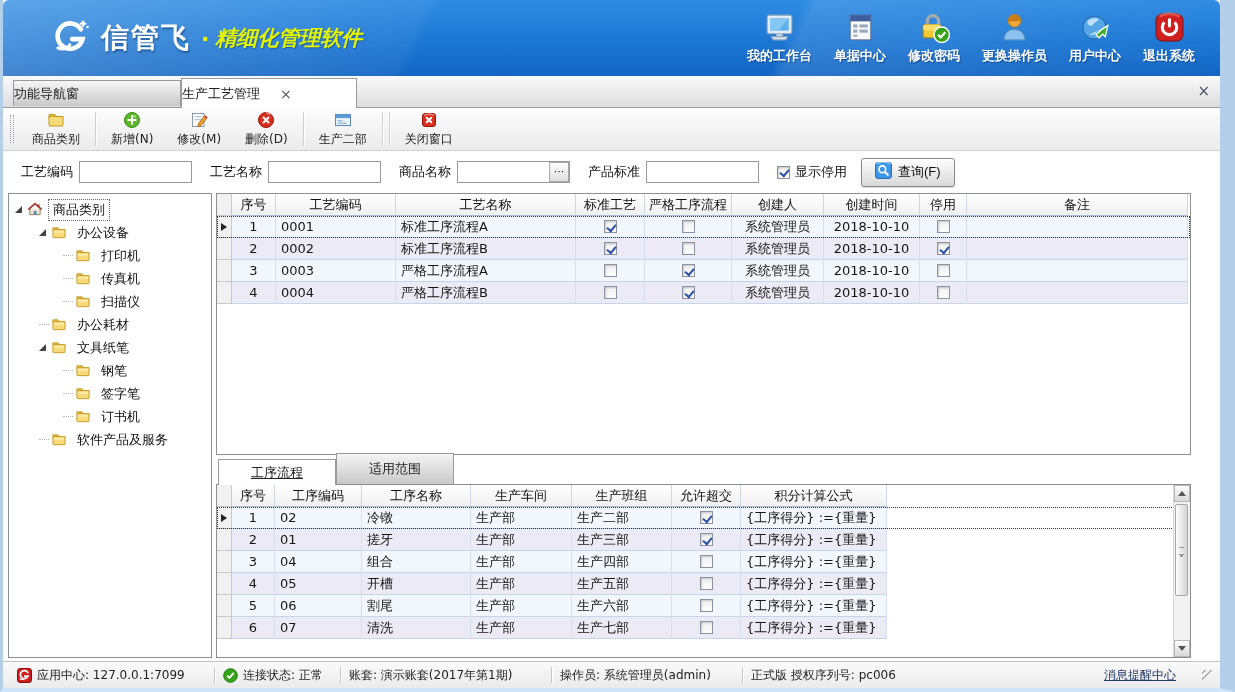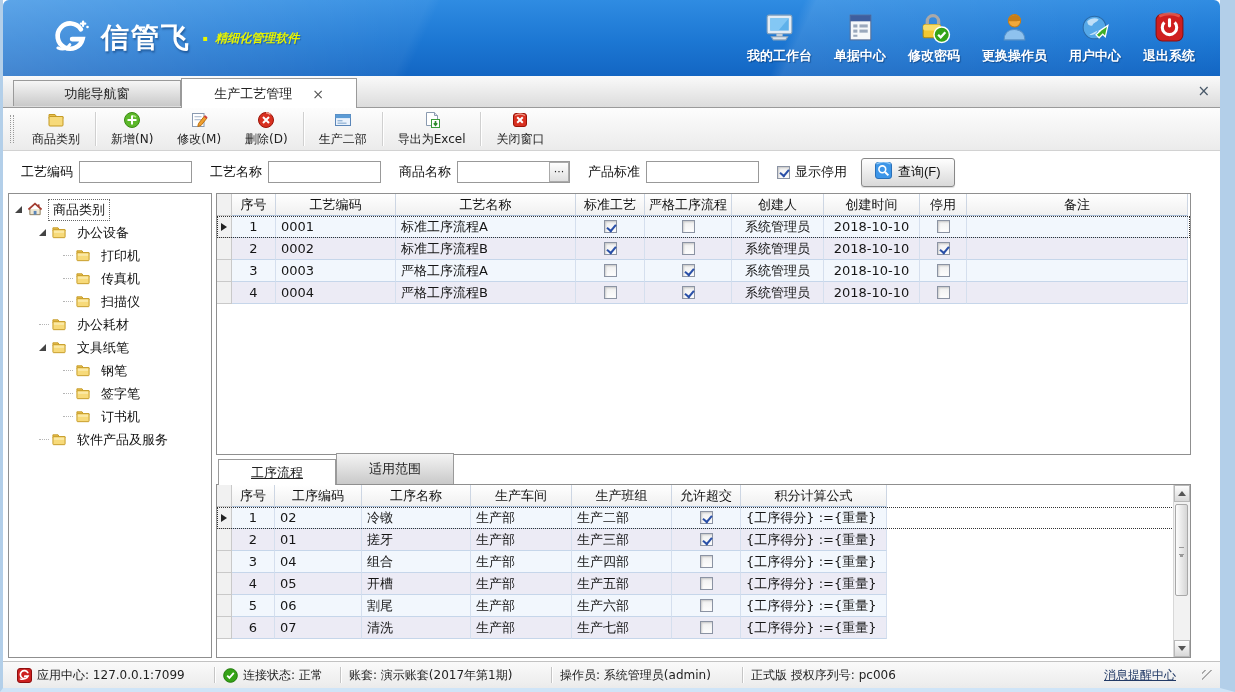--- a/index.html
+++ b/index.html
@@ -9,29 +9,29 @@
 
   
   .titlebar { height:76px; flex:0 0 76px; background:linear-gradient(180deg,#2f8ce2 0%,#1c77d3 55%,#1366c3 100%);
               position:relative; display:flex; align-items:center; border-radius:6px 6px 0 0; overflow:hidden; }
   .titlebar::before { content:""; position:absolute; inset:0;
               background:linear-gradient(115deg, rgba(255,255,255,.22) 0%, rgba(255,255,255,.05) 34%, rgba(255,255,255,0) 35%, rgba(255,255,255,0) 64%, rgba(255,255,255,.10) 65%, rgba(255,255,255,0) 100%); }
   .logo { display:flex; align-items:center; margin-left:46px; position:relative; z-index:1; }
   .logo svg { width:44px; height:44px; }
   .brand { color:#fff; font-size:28px; font-weight:bold; letter-spacing:2px; margin-left:8px; text-shadow:1px 2px 2px rgba(0,40,90,.45); }
   .brand-sep { color:#eaf600; font-size:22px; font-weight:bold; margin:0 6px 0 10px; }
-  .brand-suffix { color:#e6f400; font-size:12px; font-weight:bold; font-style:italic; text-shadow:1px 1px 1px rgba(0,40,90,.4);font-family:Liberation Serif, serif; }
+  .brand-suffix { color:#e6f400; font-size:21px; font-weight:bold; font-style:italic; text-shadow:1px 1px 1px rgba(0,40,90,.4);font-family:Liberation Serif, serif; }
   .hdr-nav { margin-left:auto; display:flex; align-items:flex-end; padding:6px 14px 7px 0; position:relative; z-index:1; }
   .hdr-item { display:flex; flex-direction:column; align-items:center; padding:0 11px; cursor:pointer; }
   .hdr-item .icon svg { width:33px; height:33px; display:block; }
   .hdr-item .hdr-label { color:#fff; font-size:13px; font-weight:bold; margin-top:3px; white-space:nowrap; text-shadow:1px 1px 1px rgba(0,40,90,.5); }
 
   
   .tabstrip { height:32px; flex:0 0 32px; background:linear-gradient(180deg,#fafafa,#dcdcdc); border-bottom:1px solid #9a9a9a; position:relative; display:flex; align-items:flex-end; padding-left:10px; }
-  .tab { border:1px solid #9a9a9a; border-bottom:none; font-size:13px; color:#222; display:flex; align-items:center; justify-content:center; cursor:pointer; }
+  .tab { border:1px solid #9a9a9a; border-bottom:none; font-size:13px; color:#222; display:flex; align-items:center; cursor:pointer; }
   .tab.inactive { width:168px; height:26px; background:linear-gradient(180deg,#f6f6f6,#c9c9c9); margin-bottom:1px; }
   .tab.active { width:176px; height:30px; background:#fff; margin-bottom:-1px; position:relative; z-index:2; }
   .tab-close { color:#555; font-size:14px; margin-left:20px; cursor:pointer; }
   .strip-close { position:absolute; right:10px; top:6px; color:#4a5a6a; font-size:15px; cursor:pointer; }
 
   
   .toolbar { height:43px; flex:0 0 43px; background:linear-gradient(180deg,#fdfdfd,#ebebeb); border-bottom:1px solid #d2d2d2; display:flex; align-items:center; padding-left:5px; }
   .tb-grip { width:4px; height:28px; border-left:1px dotted #9a9a9a; border-right:1px dotted #9a9a9a; margin:0 6px 0 2px; }
   .tbtn { display:flex; flex-direction:column; align-items:center; justify-content:center; padding:2px 12px; min-width:58px; cursor:pointer; }
   .tbtn .icon svg { width:18px; height:18px; display:block; }
@@ -259,31 +259,20 @@
           <svg viewBox="0 0 18 18">
             <rect x="1.5" y="3.5" width="15" height="11" fill="#eaf2fc" stroke="#5b86b8"></rect>
             <rect x="1.5" y="3.5" width="15" height="3.6" fill="#5b9bd5"></rect>
             <rect x="3.5" y="9" width="5" height="1.4" fill="#9ab8d8"></rect>
             <rect x="3.5" y="11.5" width="9" height="1.4" fill="#9ab8d8"></rect>
           </svg>
         </span>
         <span class="tbtn-label">生产二部</span>
       </div>
       <div class="tb-sep"></div>
-      <div class="tbtn">
-        <span class="icon">
-          <svg viewBox="0 0 18 18">
-            <path d="M3.5 1.5h8l3 3v10h-11z" fill="#fff" stroke="#8a9ab0"></path>
-            <path d="M11.5 1.5v3h3" fill="#dfe6ee" stroke="#8a9ab0"></path>
-            <rect x="8.5" y="8.5" width="8" height="8" fill="#fff" stroke="#3a9a3a"></rect>
-            <path d="M12.5 10v4M10.8 12.3l1.7 1.9 1.7-1.9" stroke="#2e8a2e" stroke-width="1.6" fill="none"></path>
-          </svg>
-        </span>
-        <span class="tbtn-label">导出为Excel</span>
-      </div>
       <div class="tb-sep"></div>
       <div class="tbtn">
         <span class="icon">
           <svg viewBox="0 0 18 18">
             <rect x="2.5" y="2.5" width="13" height="13" rx="2.5" fill="#d83020" stroke="#9a1408"></rect>
             <path d="M4 4.5a10 10 0 0 1 10 0" stroke="#f09a8a" stroke-width="1.4" fill="none"></path>
             <path d="M6.2 6.2l5.6 5.6M11.8 6.2l-5.6 5.6" stroke="#fff" stroke-width="2"></path>
           </svg>
         </span>
         <span class="tbtn-label">关闭窗口</span>

